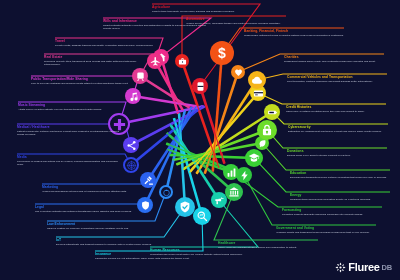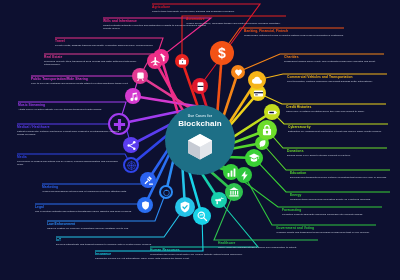--- a/index.html
+++ b/index.html
@@ -377,25 +377,32 @@
       <div class="lbl r" style="left: 186px; top: 17px;">
         <h4 style="color: rgb(232, 35, 31);">Automotive</h4>
         <p>Vehicle service history, ownership transfer and parts provenance recorded immutably.</p>
       </div>
       <div class="lbl l" style="left: 152px; top: 5px;">
         <h4 style="color: rgb(224, 25, 44);">Agriculture</h4>
         <p>Farm to table traceability proves origin, handling and freshness of produce.</p>
       </div>
     </div>
 
-  <div id="hub">
-    <div class="k">Use Cases for</div>
-    <div class="t">Blockchain</div>
-    <svg id="cube" width="30" height="30" viewBox="0 0 30 30">
-      <polygon points="15,3 27,9.5 27,22 15,28.5 3,22 3,9.5" fill="#e9ebef"></polygon>
-      <polygon points="15,3 27,9.5 15,16 3,9.5" fill="#ffffff"></polygon>
-      <polygon points="3,9.5 15,16 15,28.5 3,22" fill="#c6cad3"></polygon>
-      <polygon points="15,16 27,9.5 27,22 15,28.5" fill="#e2e5ea"></polygon>
+
+  <div id="brand">
+    <svg width="11" height="11" viewBox="0 0 24 24">
+      <g fill="#ffffff">
+        <path d="M12 1l2 4-2 2-2-2z"></path>
+          <path d="M12 23l2-4-2-2-2 2z"></path>
+        <path d="M1 12l4-2 2 2-2 2z"></path>
+          <path d="M23 12l-4-2-2 2 2 2z"></path>
+        <path d="M4.2 4.2l4.2 1.4.6 2.6-2.6-.6z"></path>
+        <path d="M19.8 19.8l-4.2-1.4-.6-2.6 2.6.6z"></path>
+        <path d="M19.8 4.2l-1.4 4.2-2.6.6.6-2.6z"></path>
+        <path d="M4.2 19.8l1.4-4.2 2.6-.6-.6 2.6z"></path>
+        <circle cx="12" cy="12" r="2.4"></circle>
+      </g>
     </svg>
+    <span class="w">Fluree</span>
+    <span class="db">DB</span>
   </div>
 
-
 </div>
 
 </body></html>

